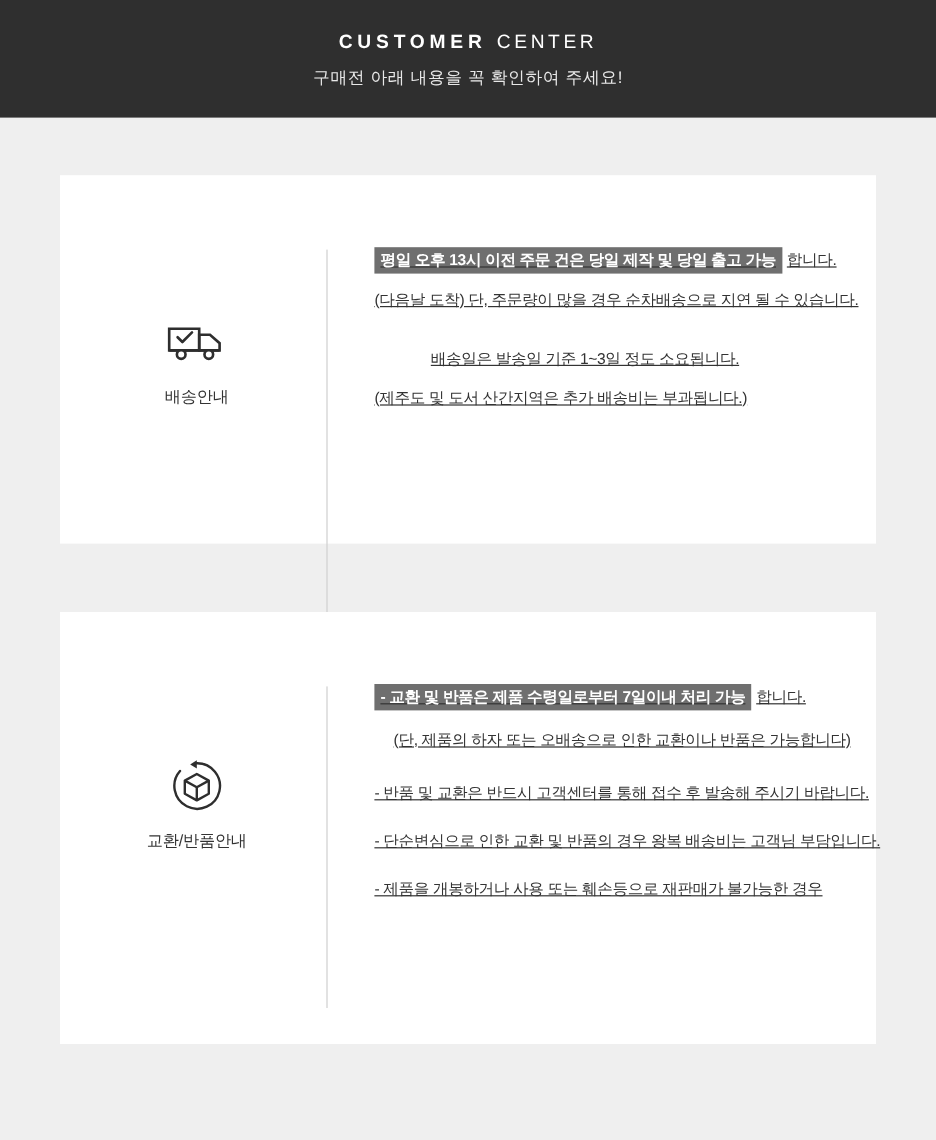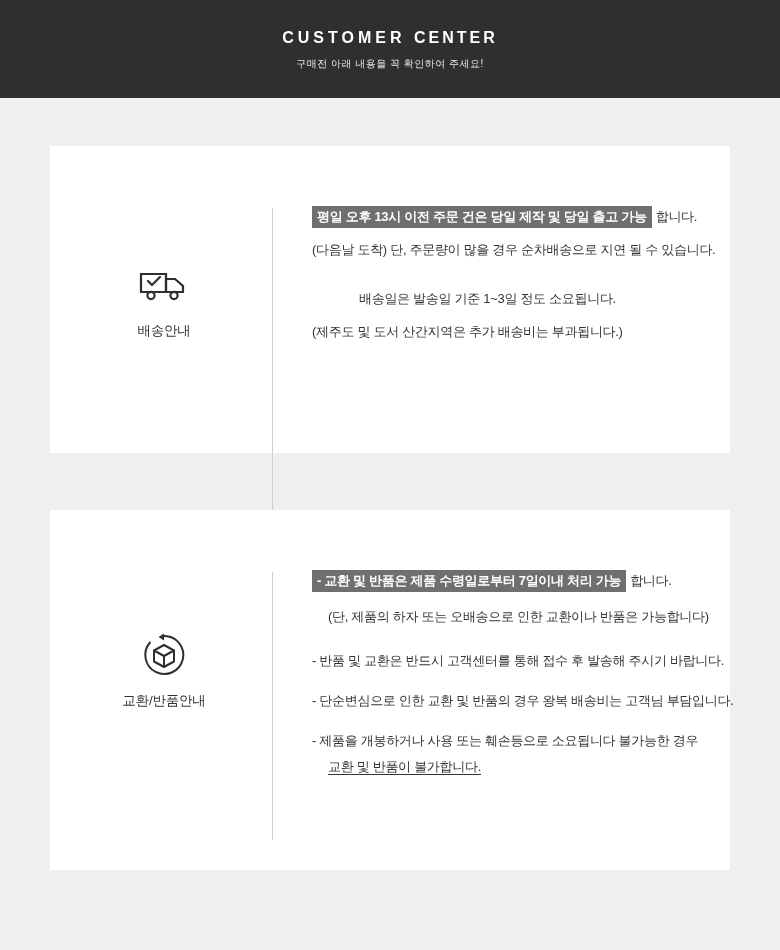--- a/index.html
+++ b/index.html
@@ -29,26 +29,26 @@
   .header-title {
     color: #ffffff;
     font-size: 16px;
     font-weight: bold;
     letter-spacing: 4px;
     text-align: center;
     line-height: 1;
     margin-bottom: 13px;
   }
   .header-title .thin {
-    font-weight: bold;
+    font-weight: normal;
     letter-spacing: 3px;
   }
   .header-sub {
     color: #e8e8e8;
-    font-size: 10px;
+    font-size: 14px;
     letter-spacing: 0.5px;
     text-align: center;
     line-height: 1;
   }
 
   
   .card {
     position: absolute;
     left: 50px;
     width: 680px;
@@ -110,20 +110,21 @@
     left: 222px;
     top: 62px;
     height: 268px;
   }
 
   
   .text-col {
     position: absolute;
     left: 262px;
     right: 16px;
+    text-decoration: underline;
   }
   #card-shipping .text-col { top: 62px; }
   #card-exchange .text-col { top: 62px; }
 
   .line {
     font-size: 13px;
     color: #333;
     line-height: 1.45;
     letter-spacing: -0.3px;
     margin-bottom: 14px;
@@ -230,18 +231,17 @@
 
     <div class="v-divider"></div>
 
     <div class="text-col">
       <div class="line tight">
         <span class="hl">-  교환 및 반품은 제품 수령일로부터 7일이내 처리 가능</span><span class="after-hl">합니다.</span>
       </div>
       <div class="sub-line" style="margin-bottom:26px;">(단, 제품의 하자 또는 오배송으로 인한 교환이나 반품은 가능합니다)</div>
       <div class="dash-line">-  반품 및 교환은 반드시 고객센터를 통해 접수 후 발송해 주시기 바랍니다.</div>
       <div class="dash-line">-  단순변심으로 인한 교환 및 반품의 경우 왕복 배송비는 고객님 부담입니다.</div>
-      <div class="dash-line last">-  제품을 개봉하거나 사용 또는 훼손등으로 소요됩니다 불가능한 경우</div>
-      <div class="sub-line2 underline">교환 및 반품이 불가합니다.</div>
+      <div class="dash-line last">-  제품을 개봉하거나 사용 또는 훼손등으로 재판매가 불가능한 경우</div>
     </div>
 
   </div>
 </div>
 
 </body></html>

